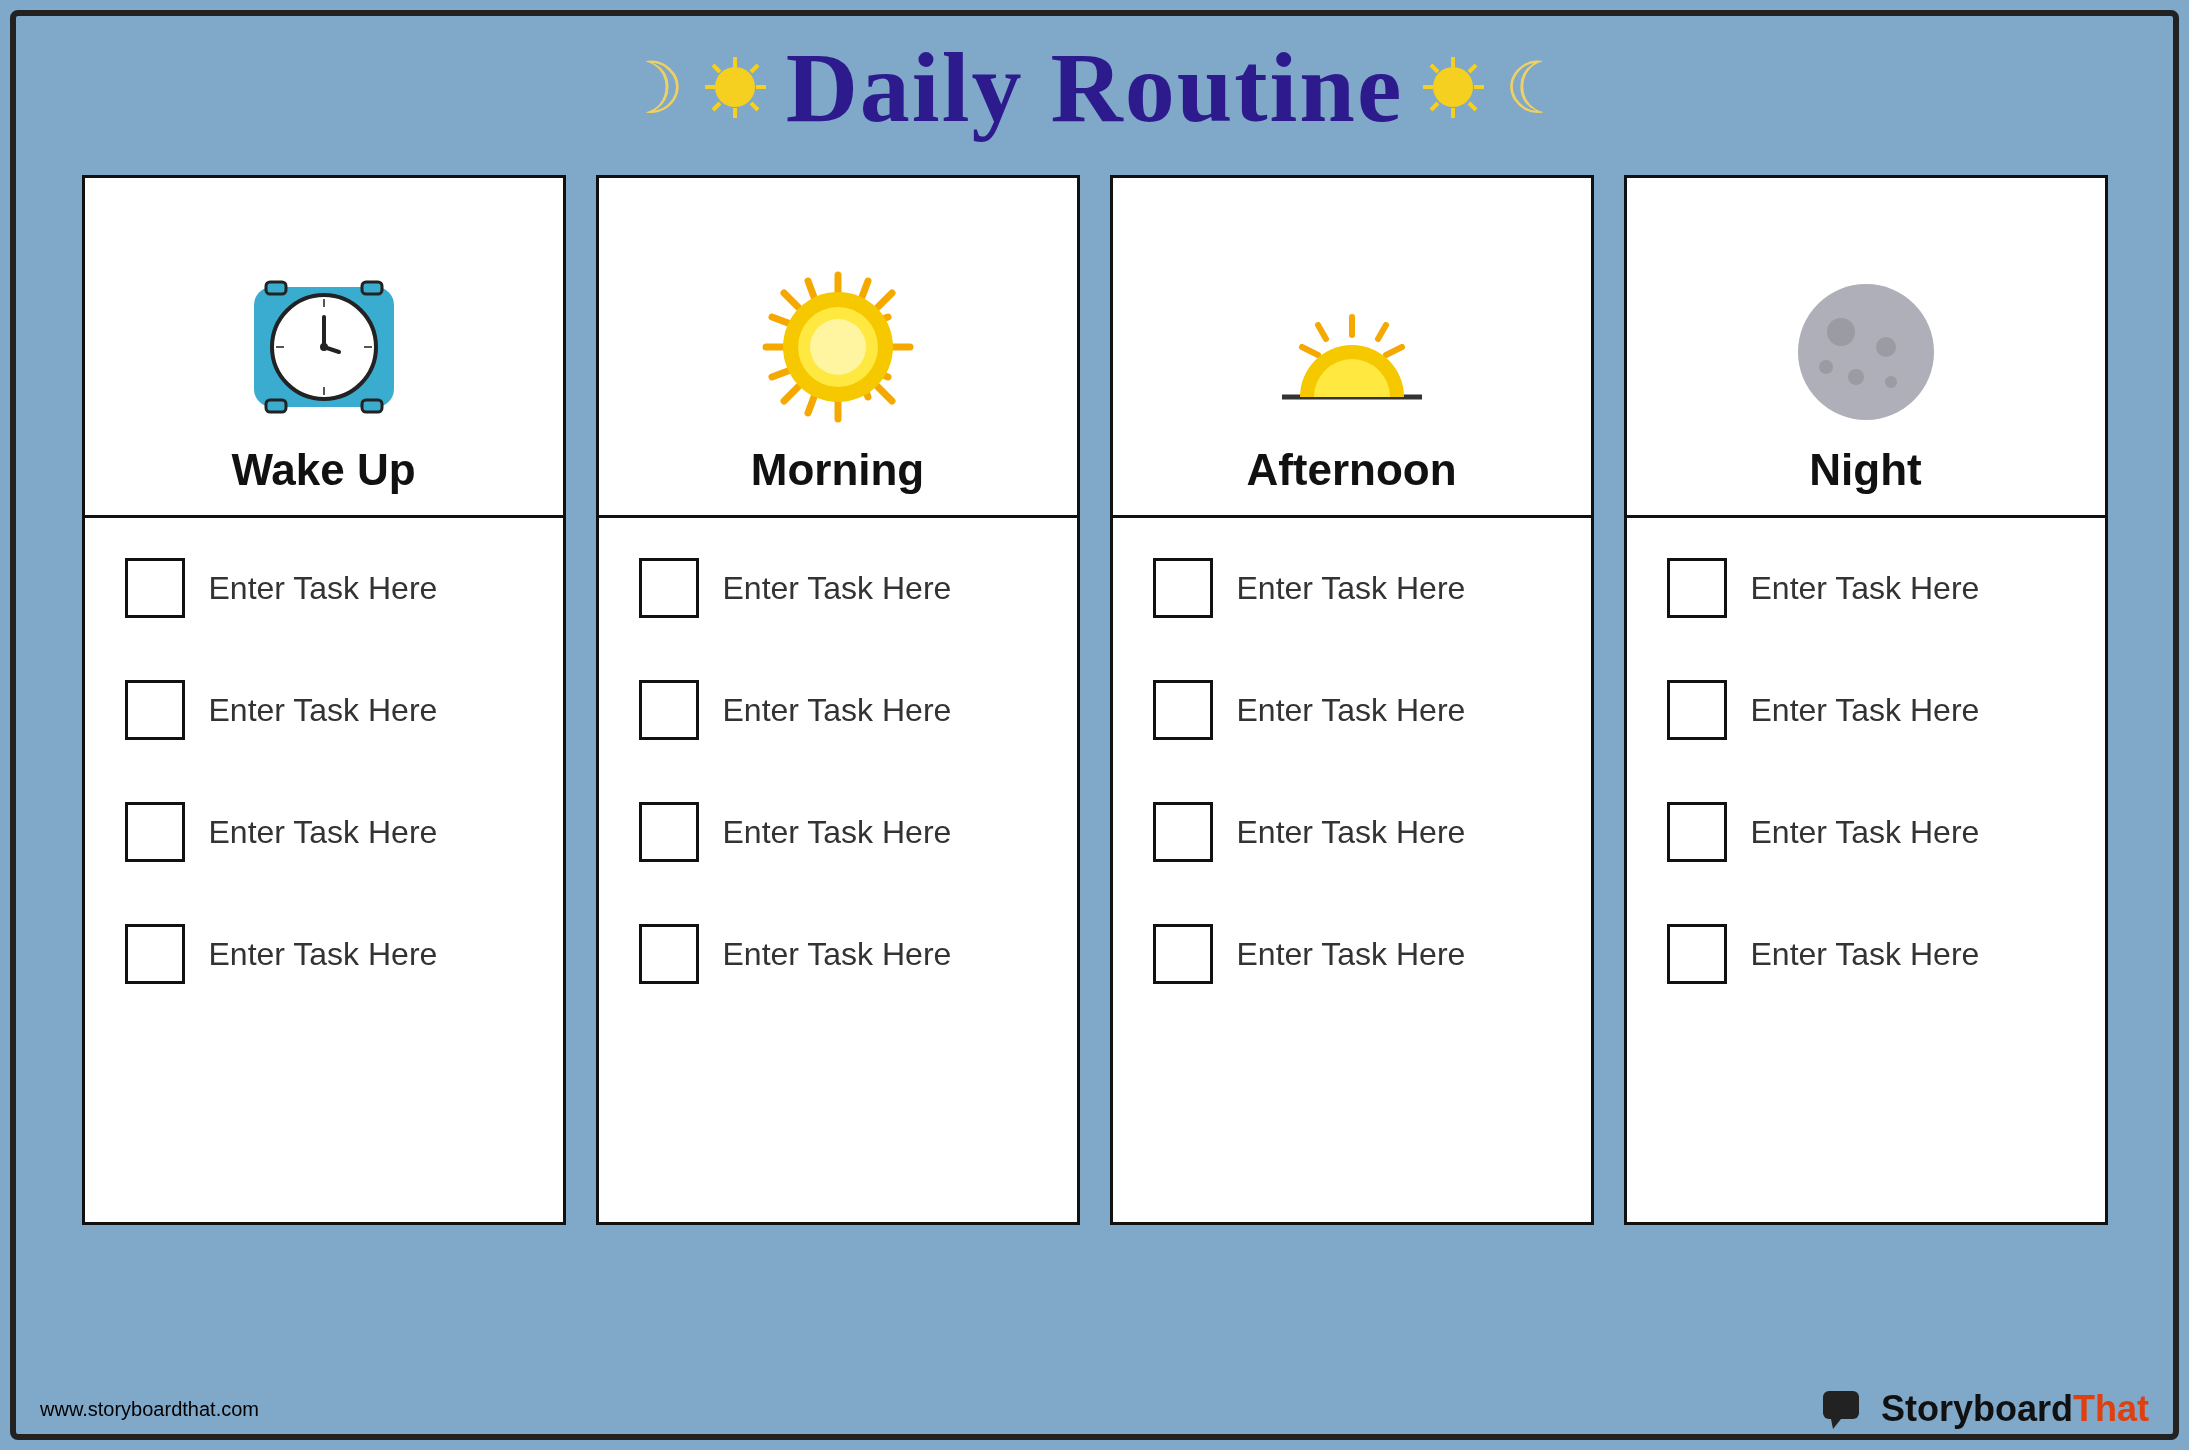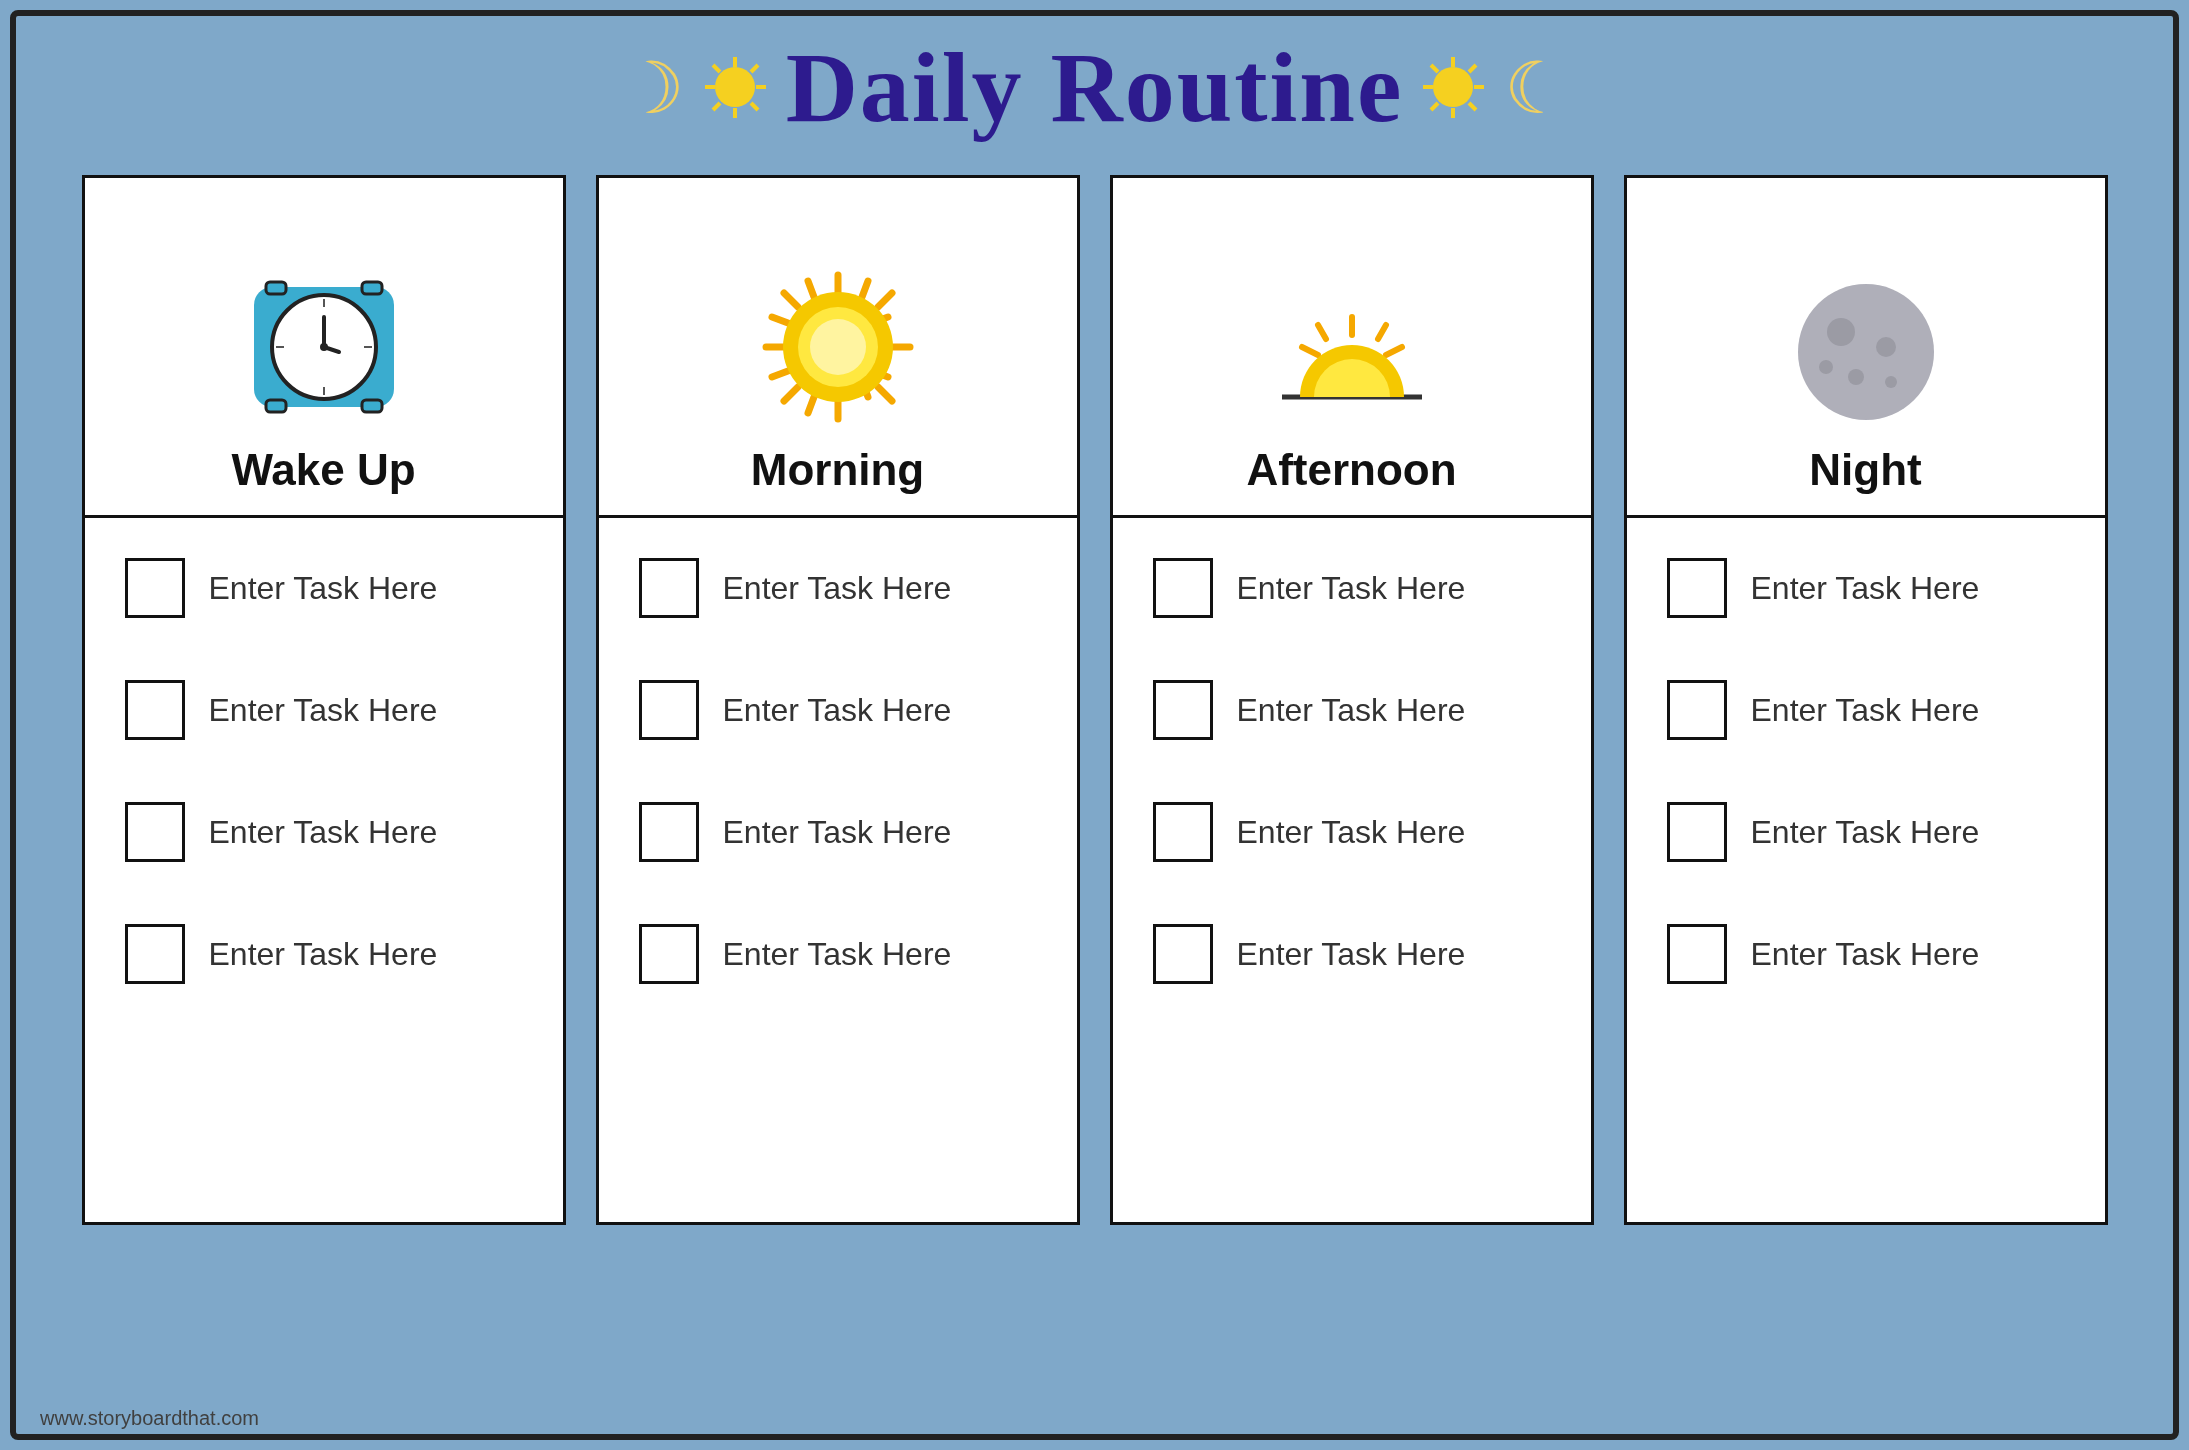--- a/index.html
+++ b/index.html
@@ -115,21 +115,21 @@
       position: absolute;
       bottom: 20px;
       left: 40px;
       right: 40px;
       display: flex;
       justify-content: space-between;
       align-items: center;
     }
     .footer-url {
       font-size: 20px;
-      color: #404040;
+      color: #000000;
     }
     .footer-brand {
       display: flex;
       align-items: center;
       gap: 10px;
     }
     .brand-icon {
       width: 50px;
       height: 40px;
     }
@@ -358,13 +358,23 @@
         <div class="task-checkbox"></div>
         <span class="task-label">Enter Task Here</span>
       </div>
     </div>
   </div>
 
 </div>
 
 <div class="footer">
   <span class="footer-url">www.storyboardthat.com</span>
+  <div class="footer-brand">
+
+    <svg class="brand-icon" viewBox="0 0 50 40">
+      <rect x="2" y="2" width="36" height="28" rx="6" fill="#222"></rect>
+      <polygon points="10,30 20,30 12,40" fill="#222"></polygon>
+    </svg>
+    <span class="brand-text">
+      <span>Storyboard</span><span class="that">That</span>
+    </span>
+  </div>
 </div>
 
 </body></html>

